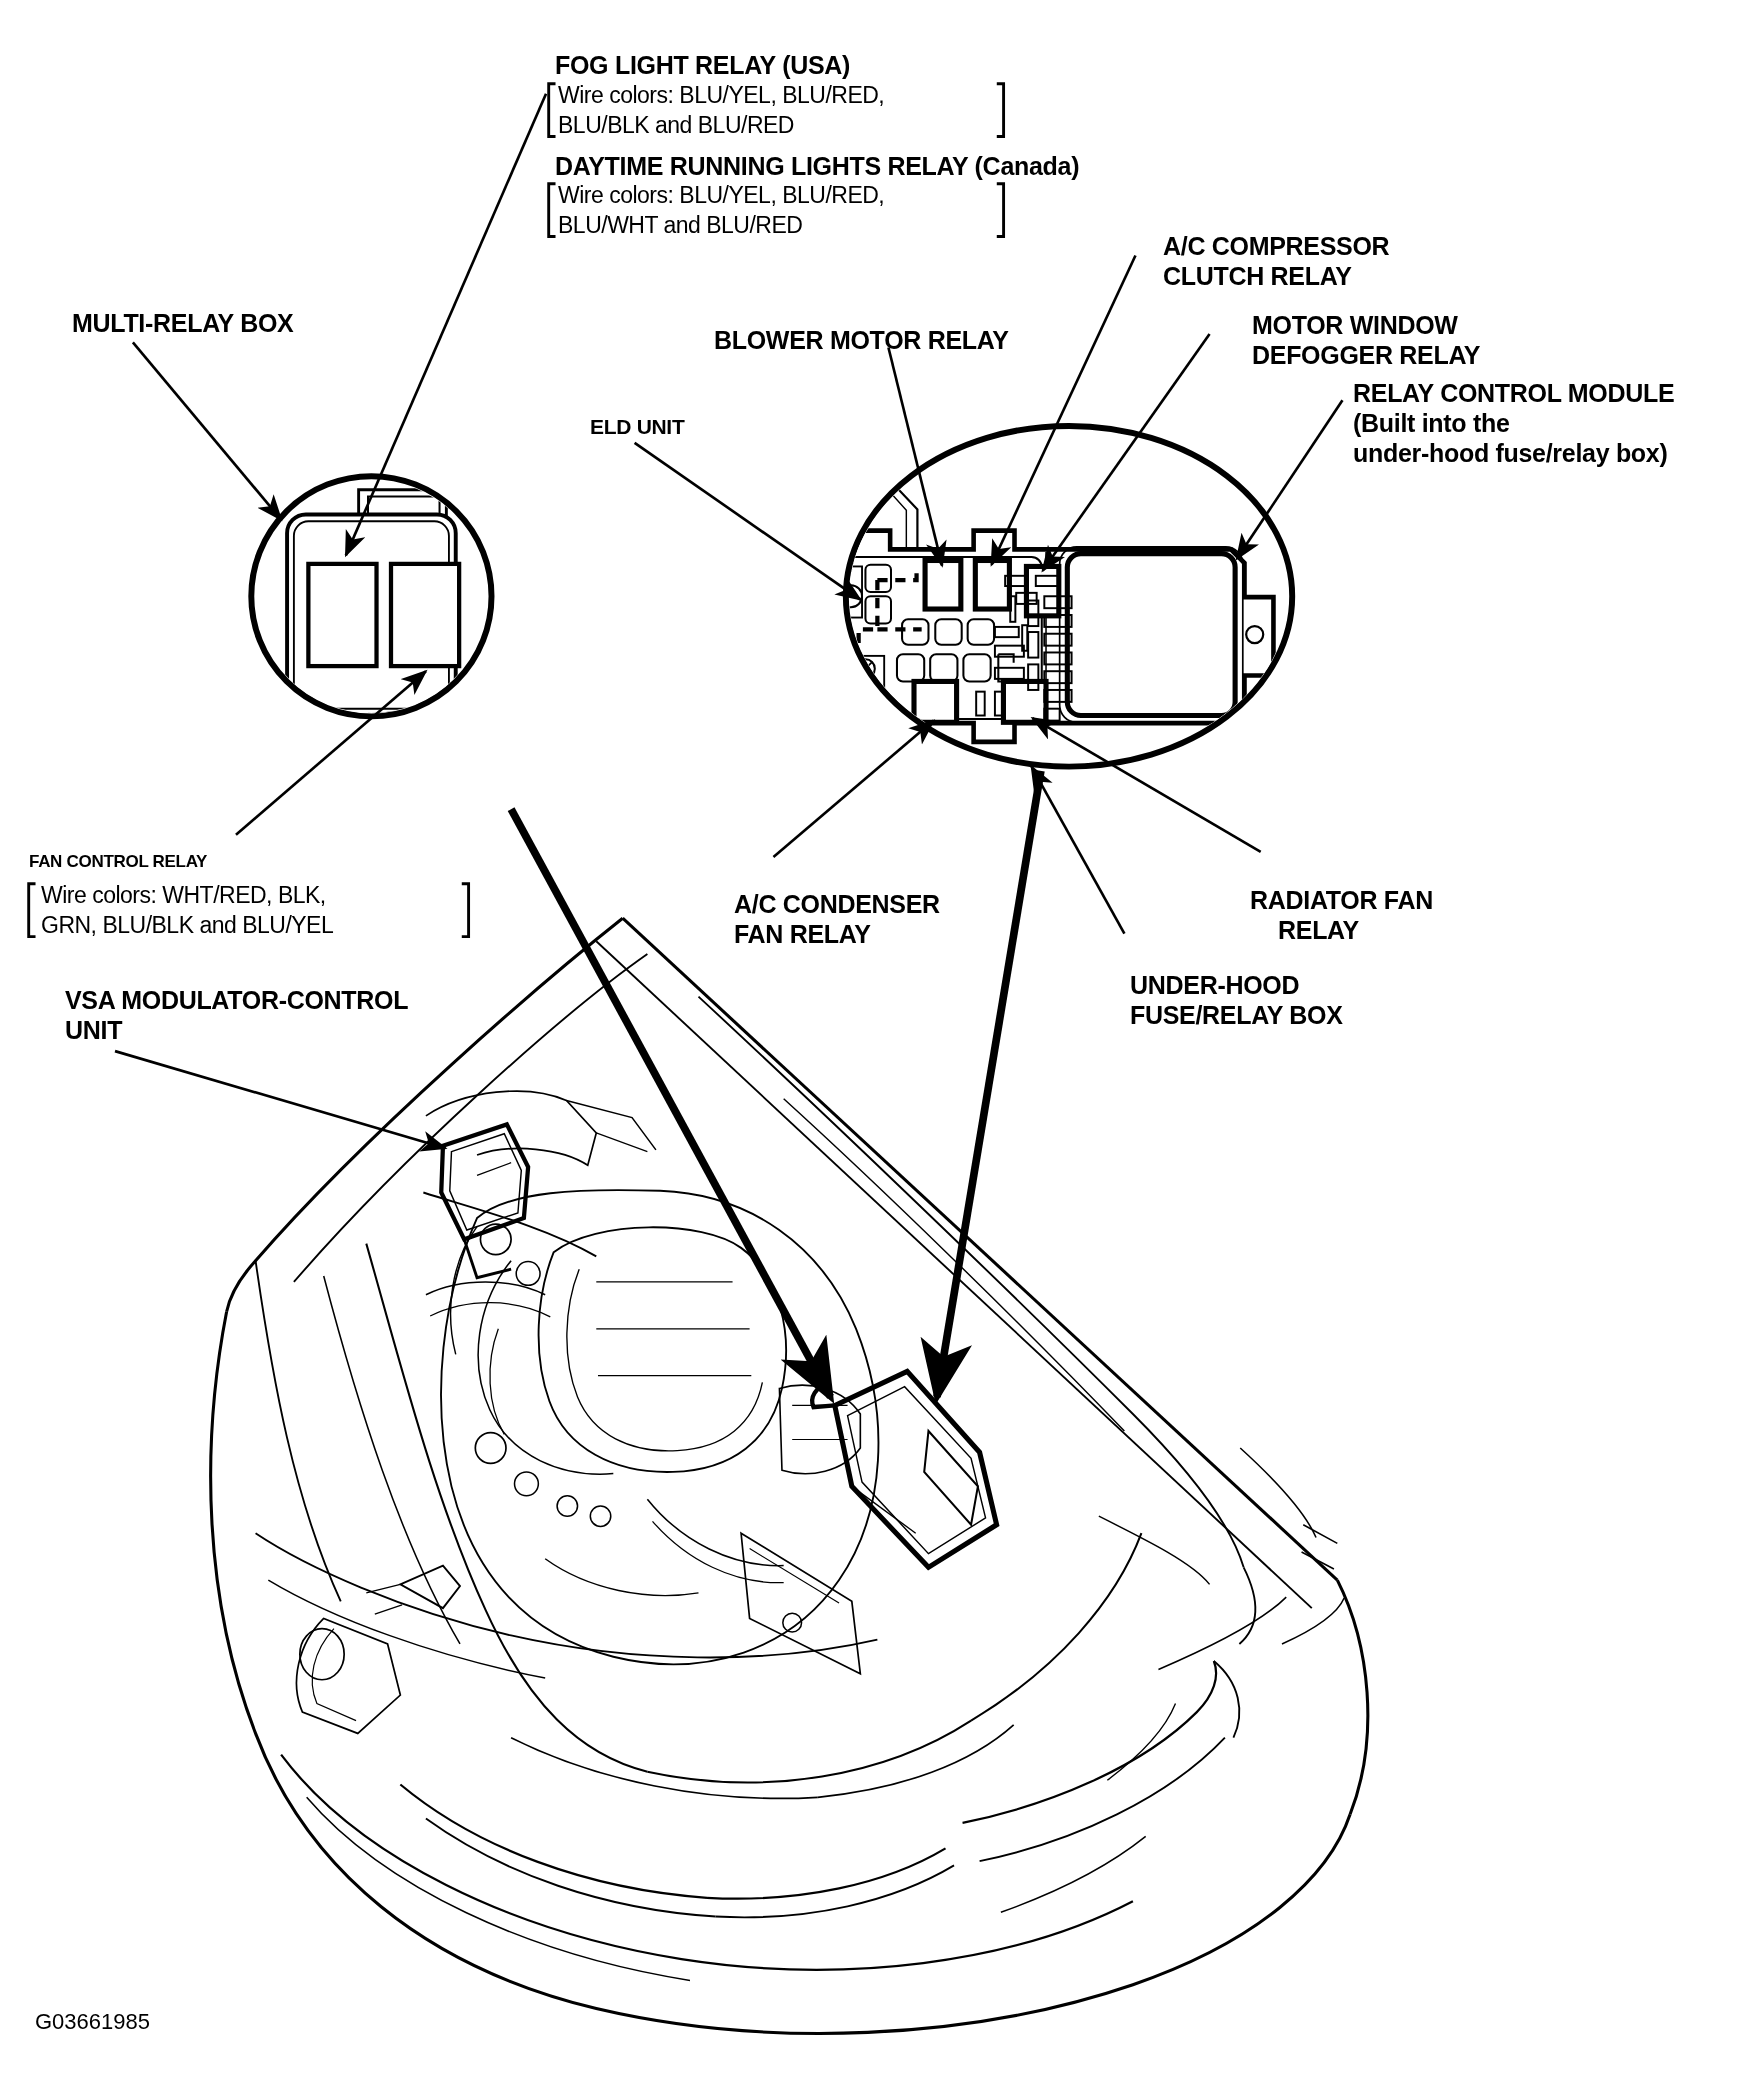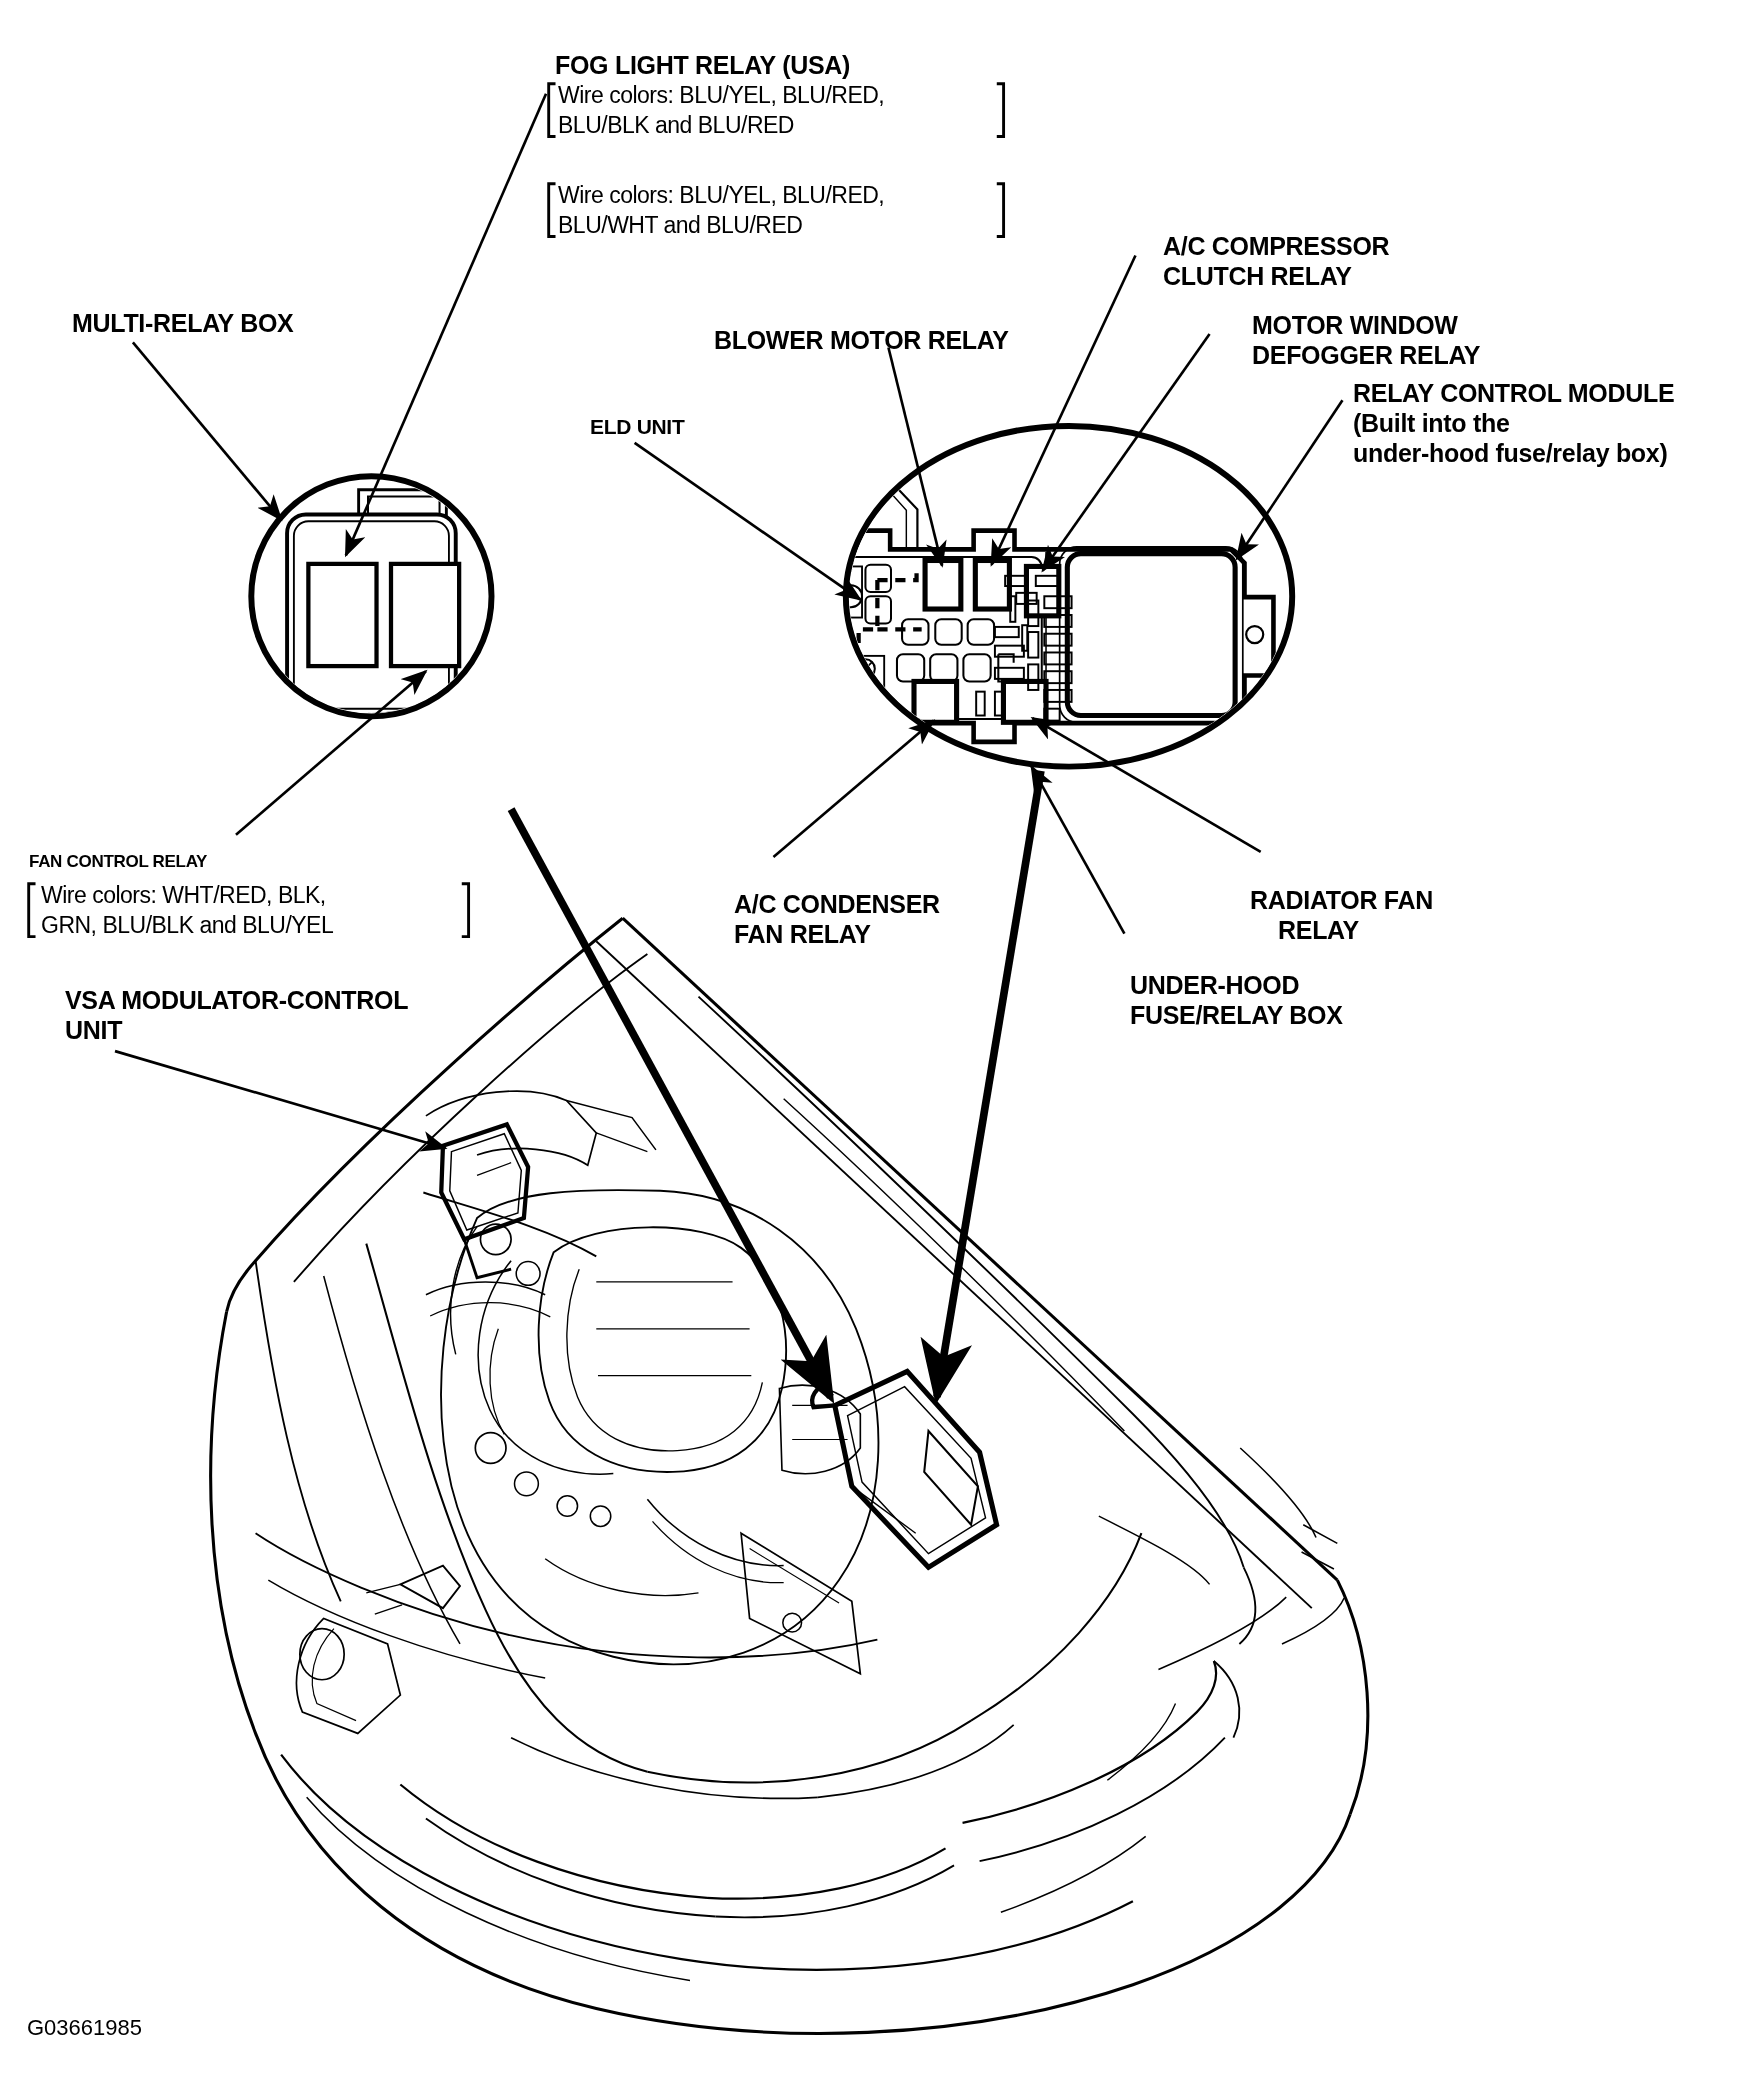--- a/index.html
+++ b/index.html
@@ -296,20 +296,21 @@
   </svg>
 
   <div class="lbl h" style="left:555px;top:51px;font-size:25px;">FOG LIGHT RELAY (USA)</div>
   <svg class="brk" style="left:547px;top:82px;" width="460" height="58" viewBox="0 0 540 68">
     <path d="M10,2 L2,2 L2,64 L10,64" fill="none" stroke="#000" stroke-width="3.4"></path>
     <path d="M528,2 L536,2 L536,64 L528,64" fill="none" stroke="#000" stroke-width="3.4"></path>
   </svg>
   <div class="sub" style="left:558px;top:82px;">Wire colors: BLU/YEL, BLU/RED,</div>
   <div class="sub" style="left:558px;top:112px;">BLU/BLK and BLU/RED</div>
 
+  <div class="lbl h" style="left:555px;top:152px;font-size:25px;">DAYTIME RUNNING LIGHTS RELAY (Canada)</div>
   <svg class="brk" style="left:547px;top:182px;" width="460" height="58" viewBox="0 0 540 68">
     <path d="M10,2 L2,2 L2,64 L10,64" fill="none" stroke="#000" stroke-width="3.4"></path>
     <path d="M528,2 L536,2 L536,64 L528,64" fill="none" stroke="#000" stroke-width="3.4"></path>
   </svg>
   <div class="sub" style="left:558px;top:182px;">Wire colors: BLU/YEL, BLU/RED,</div>
   <div class="sub" style="left:558px;top:212px;">BLU/WHT and BLU/RED</div>
 
   <div class="lbl h" style="left:72px;top:309px;font-size:25px;">MULTI-RELAY BOX</div>
 
   <div class="lbl h" style="left:590px;top:415px;font-size:21px;">ELD UNIT</div>
@@ -339,16 +340,16 @@
 
   <div class="lbl h" style="left:734px;top:890px;font-size:25px;">A/C CONDENSER</div>
   <div class="lbl h" style="left:734px;top:920px;font-size:25px;">FAN RELAY</div>
 
   <div class="lbl h" style="left:1250px;top:886px;font-size:25px;">RADIATOR FAN</div>
   <div class="lbl h" style="left:1250px;top:916px;font-size:25px;margin-left:28px;">RELAY</div>
 
   <div class="lbl h" style="left:1130px;top:971px;font-size:25px;">UNDER-HOOD</div>
   <div class="lbl h" style="left:1130px;top:1001px;font-size:25px;">FUSE/RELAY BOX</div>
 
-  <div class="code" style="left:27px;top:2009px;margin-top:6px;">G03661985</div>
+  <div class="code" style="left:35px;top:2009px;">G03661985</div>
 
 </div>
 
 
 </body></html>

